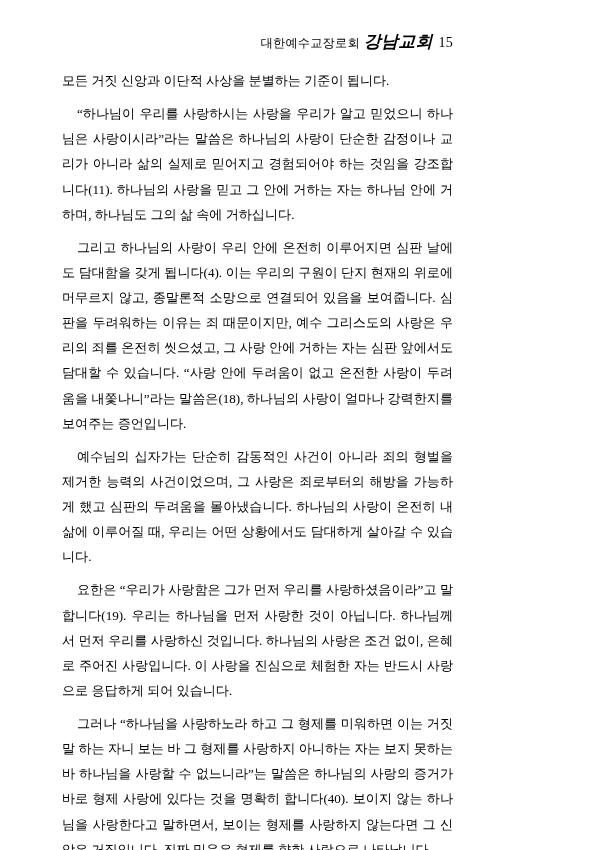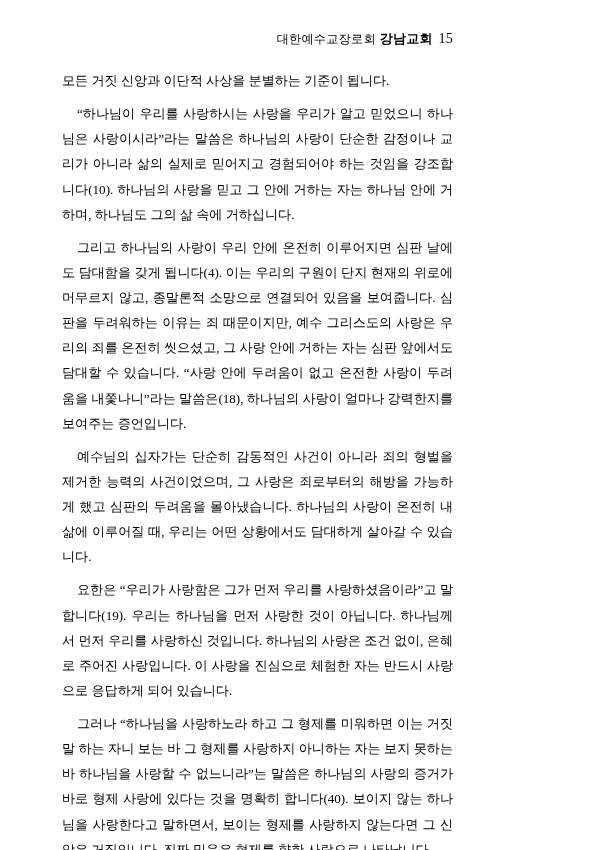--- a/index.html
+++ b/index.html
@@ -28,21 +28,22 @@
     font-size: 12.5px;
     letter-spacing: 0.2px;
     margin-bottom: 20px;
     height: 18px;
   }
   .header .church-line {
     font-size: 12.2px;
   }
   .header .church-name {
     font-weight: bold;
-    font-size: 13px;
+    font-size: 17px;
+    font-style: italic;
   }
   .header .page-number {
     font-weight: normal;
     font-size: 14px;
     margin-left: 6px;
   }
   .body-text p {
     margin: 8px 0 0 0;
     font-size: 13.1px;
     line-height: 1.92;
@@ -63,20 +64,20 @@
 <div class="page">
 
   <div class="header">
     <span class="church-line">대한예수교장로회</span>
     <span class="church-name" style="margin-left:4px;">강남교회</span>
     <span class="page-number">15</span>
   </div>
 
   <div class="body-text">
     <p>모든 거짓 신앙과 이단적 사상을 분별하는 기준이 됩니다.</p>
-    <p class="indent">“하나님이 우리를 사랑하시는 사랑을 우리가 알고 믿었으니 하나님은 사랑이시라”라는 말씀은 하나님의 사랑이 단순한 감정이나 교리가 아니라 삶의 실제로 믿어지고 경험되어야 하는 것임을 강조합니다(10). 하나님의 사랑을 믿고 그 안에 거하는 자는 하나님 안에 거하며, 하나님도 그의 삶 속에 거하십니다.</p>
+    <p class="indent">“하나님이 우리를 사랑하시는 사랑을 우리가 알고 믿었으니 하나님은 사랑이시라”라는 말씀은 하나님의 사랑이 단순한 감정이나 교리가 아니라 삶의 실제로 믿어지고 경험되어야 하는 것임을 강조합니다(11). 하나님의 사랑을 믿고 그 안에 거하는 자는 하나님 안에 거하며, 하나님도 그의 삶 속에 거하십니다.</p>
     <p class="indent">그리고 하나님의 사랑이 우리 안에 온전히 이루어지면 심판 날에도 담대함을 갖게 됩니다(4). 이는 우리의 구원이 단지 현재의 위로에 머무르지 않고, 종말론적 소망으로 연결되어 있음을 보여줍니다. 심판을 두려워하는 이유는 죄 때문이지만, 예수 그리스도의 사랑은 우리의 죄를 온전히 씻으셨고, 그 사랑 안에 거하는 자는 심판 앞에서도 담대할 수 있습니다. “사랑 안에 두려움이 없고 온전한 사랑이 두려움을 내쫓나니”라는 말씀은(18), 하나님의 사랑이 얼마나 강력한지를 보여주는 증언입니다.</p>
     <p class="indent">예수님의 십자가는 단순히 감동적인 사건이 아니라 죄의 형벌을 제거한 능력의 사건이었으며, 그 사랑은 죄로부터의 해방을 가능하게 했고 심판의 두려움을 몰아냈습니다. 하나님의 사랑이 온전히 내 삶에 이루어질 때, 우리는 어떤 상황에서도 담대하게 살아갈 수 있습니다.</p>
     <p class="indent">요한은 “우리가 사랑함은 그가 먼저 우리를 사랑하셨음이라”고 말합니다(19). 우리는 하나님을 먼저 사랑한 것이 아닙니다. 하나님께서 먼저 우리를 사랑하신 것입니다. 하나님의 사랑은 조건 없이, 은혜로 주어진 사랑입니다. 이 사랑을 진심으로 체험한 자는 반드시 사랑으로 응답하게 되어 있습니다.</p>
     <p class="indent">그러나 “하나님을 사랑하노라 하고 그 형제를 미워하면 이는 거짓말 하는 자니 보는 바 그 형제를 사랑하지 아니하는 자는 보지 못하는 바 하나님을 사랑할 수 없느니라”는 말씀은 하나님의 사랑의 증거가 바로 형제 사랑에 있다는 것을 명확히 합니다(40). 보이지 않는 하나님을 사랑한다고 말하면서, 보이는 형제를 사랑하지 않는다면 그 신앙은 거짓입니다. 진짜 믿음은 형제를 향한 사랑으로 나타납니다.</p>
   </div>
 
 </div>
 
 </body></html>

